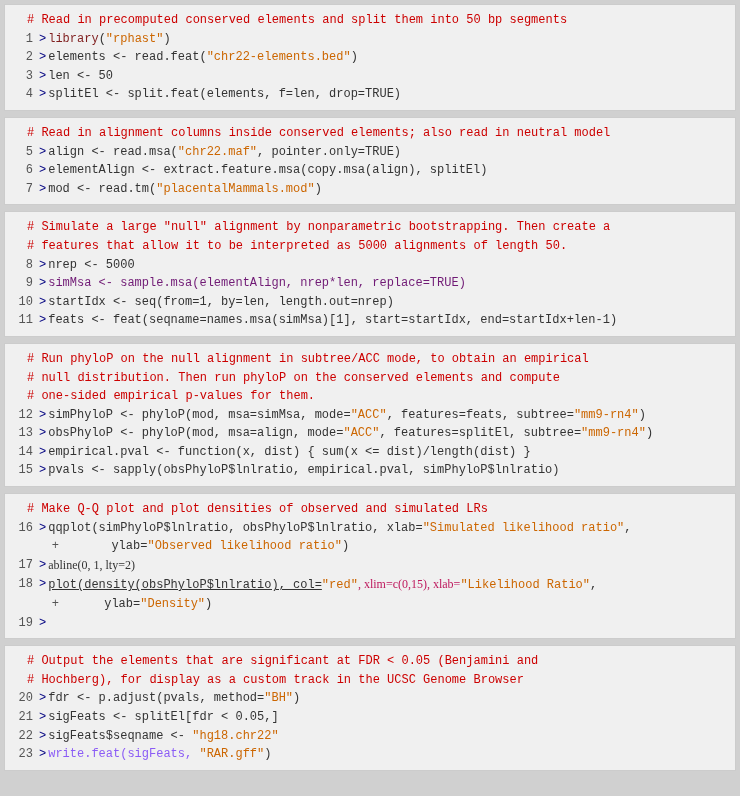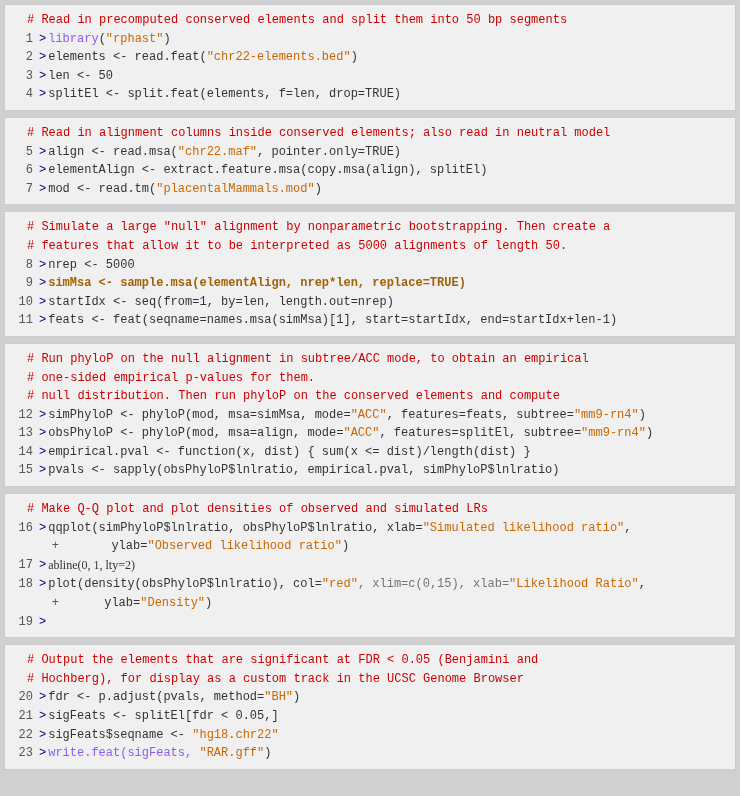--- a/index.html
+++ b/index.html
@@ -50,21 +50,21 @@
   </style>
 </head>
 <body>
 
 <div id="app">
     <div class="code-block">
       <div class="comment"># Read in precomputed conserved elements and split them into 50 bp segments</div>
       <div class="code-line">
         <span class="line-num">1</span>
         <span class="prompt">&gt;</span>
-        <span class="code-text"><span style="color: #8b5cf6;">library</span><span style="color: rgb(51, 51, 51);">(</span><span style="color: rgb(204, 102, 0);">"rphast"</span><span style="color: rgb(51, 51, 51);">)</span></span>
+        <span class="code-text"><span style="color: #7f1d1d;">library</span><span style="color: rgb(51, 51, 51);">(</span><span style="color: rgb(204, 102, 0);">"rphast"</span><span style="color: rgb(51, 51, 51);">)</span></span>
       </div>
       <div class="code-line">
         <span class="line-num">2</span>
         <span class="prompt">&gt;</span>
         <span class="code-text"><span style="color: rgb(51, 51, 51);">elements &lt;- read.feat(</span><span style="color: rgb(204, 102, 0);">"chr22-elements.bed"</span><span style="color: rgb(51, 51, 51);">)</span></span>
       </div>
       <div class="code-line">
         <span class="line-num">3</span>
         <span class="prompt">&gt;</span>
         <span class="code-text"><span style="color: rgb(51, 51, 51);">len &lt;- 50</span></span>
@@ -97,37 +97,37 @@
       <div class="comment"># Simulate a large "null" alignment by nonparametric bootstrapping.  Then create a</div>
       <div class="comment"># features that allow it to be interpreted as 5000 alignments of length 50.</div>
       <div class="code-line">
         <span class="line-num">8</span>
         <span class="prompt">&gt;</span>
         <span class="code-text"><span style="color: rgb(51, 51, 51);">nrep &lt;- 5000</span></span>
       </div>
       <div class="code-line">
         <span class="line-num">9</span>
         <span class="prompt">&gt;</span>
-        <span class="code-text"><span style="color: #a16207; font-weight: bold;">simMsa &lt;- sample.msa(elementAlign, nrep*len, replace=TRUE)</span></span>
+        <span class="code-text"><span style="color: #701a75;">simMsa &lt;- sample.msa(elementAlign, nrep*len, replace=TRUE)</span></span>
       </div>
       <div class="code-line">
         <span class="line-num">10</span>
         <span class="prompt">&gt;</span>
         <span class="code-text"><span style="color: rgb(51, 51, 51);">startIdx &lt;- seq(from=1, by=len, length.out=nrep)</span></span>
       </div>
       <div class="code-line">
         <span class="line-num">11</span>
         <span class="prompt">&gt;</span>
         <span class="code-text"><span style="color: rgb(51, 51, 51);">feats &lt;- feat(seqname=names.msa(simMsa)[1], start=startIdx, end=startIdx+len-1)</span></span>
       </div>
     </div>
     <div class="code-block">
       <div class="comment"># Run phyloP on the null alignment in subtree/ACC mode, to obtain an empirical</div>
+      <div class="comment"># null distribution.  Then run phyloP on the conserved elements and compute</div>
       <div class="comment"># one-sided empirical p-values for them.</div>
-      <div class="comment"># null distribution.  Then run phyloP on the conserved elements and compute</div>
       <div class="code-line">
         <span class="line-num">12</span>
         <span class="prompt">&gt;</span>
         <span class="code-text"><span style="color: rgb(51, 51, 51);">simPhyloP &lt;- phyloP(mod, msa=simMsa, mode=</span><span style="color: rgb(204, 102, 0);">"ACC"</span><span style="color: rgb(51, 51, 51);">, features=feats, subtree=</span><span style="color: rgb(204, 102, 0);">"mm9-rn4"</span><span style="color: rgb(51, 51, 51);">)</span></span>
       </div>
       <div class="code-line">
         <span class="line-num">13</span>
         <span class="prompt">&gt;</span>
         <span class="code-text"><span style="color: rgb(51, 51, 51);">obsPhyloP &lt;- phyloP(mod, msa=align, mode=</span><span style="color: rgb(204, 102, 0);">"ACC"</span><span style="color: rgb(51, 51, 51);">, features=splitEl, subtree=</span><span style="color: rgb(204, 102, 0);">"mm9-rn4"</span><span style="color: rgb(51, 51, 51);">)</span></span>
       </div>
@@ -155,21 +155,21 @@
         <span class="code-text"><span style="color: rgb(51, 51, 51);">       ylab=</span><span style="color: rgb(204, 102, 0);">"Observed likelihood ratio"</span><span style="color: rgb(51, 51, 51);">)</span></span>
       </div>
       <div class="code-line">
         <span class="line-num">17</span>
         <span class="prompt">&gt;</span>
         <span class="code-text"><span style="color: rgb(51, 51, 51); font-family: Liberation Serif, serif;">abline(0, 1, lty=2)</span></span>
       </div>
       <div class="code-line">
         <span class="line-num">18</span>
         <span class="prompt">&gt;</span>
-        <span class="code-text"><span style="color: rgb(51, 51, 51);">plot(density(obsPhyloP$lnlratio), col=</span><span style="color: rgb(204, 102, 0);">"red"</span><span style="color: #737373;">, xlim=c(0,15), xlab=</span><span style="color: rgb(204, 102, 0);">"Likelihood Ratio"</span><span style="color: rgb(51, 51, 51);">,</span></span>
+        <span class="code-text"><span style="color: rgb(51, 51, 51); text-decoration: underline;">plot(density(obsPhyloP$lnlratio), col=</span><span style="color: rgb(204, 102, 0);">"red"</span><span style="color: #be185d; font-family: Liberation Serif, serif;">, xlim=c(0,15), xlab=</span><span style="color: rgb(204, 102, 0);">"Likelihood Ratio"</span><span style="color: rgb(51, 51, 51);">,</span></span>
       </div>
       <div class="code-line">
         <span class="line-num"></span>
         <span class="continuation">+</span>
         <span class="code-text"><span style="color: rgb(51, 51, 51);">      ylab=</span><span style="color: rgb(204, 102, 0);">"Density"</span><span style="color: rgb(51, 51, 51);">)</span></span>
       </div>
       <div class="code-line">
         <span class="line-num">19</span>
         <span class="prompt">&gt;</span>
       </div>

